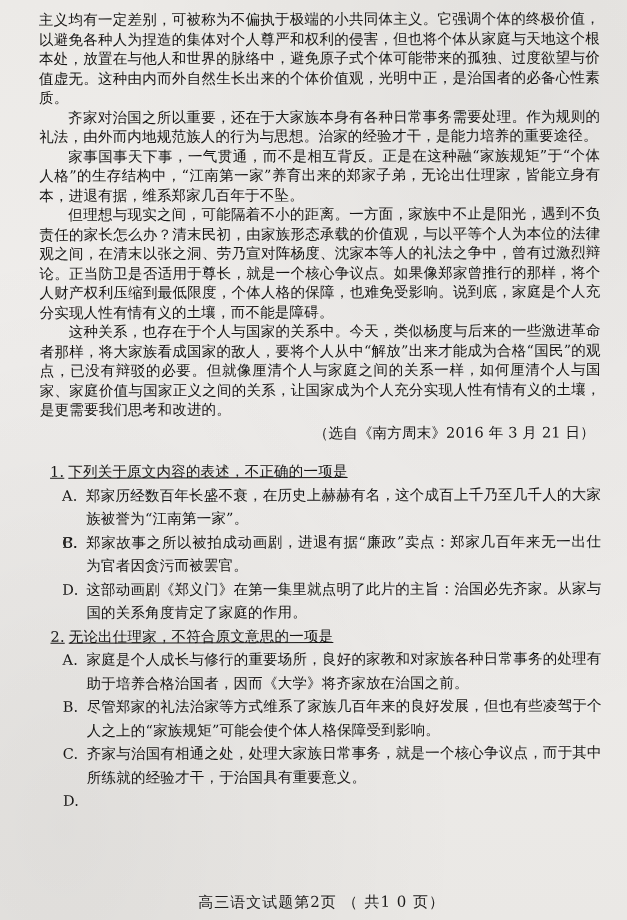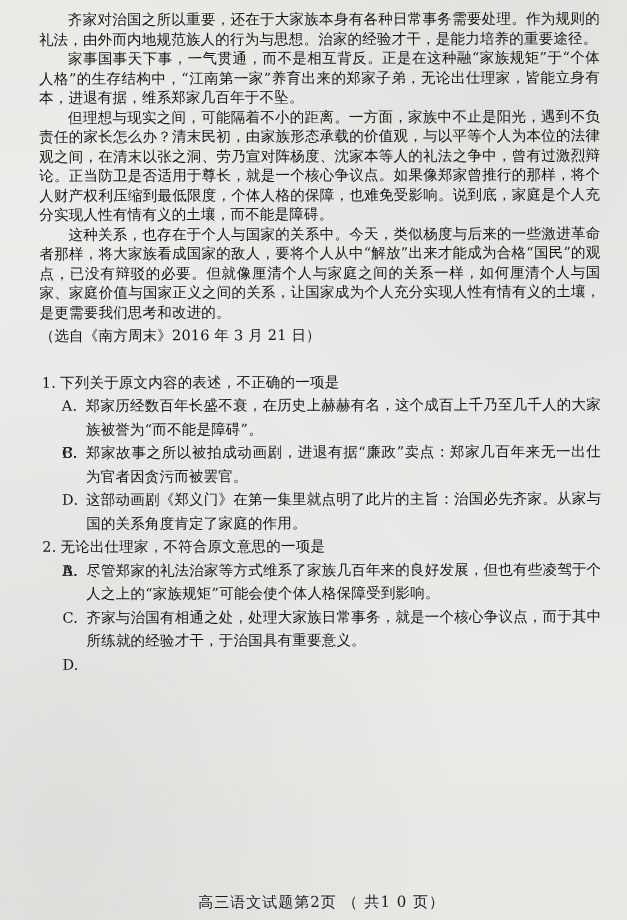--- a/index.html
+++ b/index.html
@@ -34,34 +34,35 @@
     text-align: justify;
   }
   .article p.para {
     margin: 0;
     text-indent: 2em;
   }
   .article p.para.no-indent {
     text-indent: 0;
   }
   .article p.source {
-    margin: 4px 6px 16px 0;
-    text-align: left;
+    margin: 4px 6px 8px 0;
+    text-align: right;
     text-indent: 0;
   }
   
   .questions {
     margin-top: 9px;
     font-size: 14.5px;
     line-height: 23.5px;
     letter-spacing: 0.2px;
     text-align: justify;
   }
   .question-stem {
-    margin: 0 0 0 2px;
+    margin: 0 0 0 10px;
+    text-decoration: underline;
   }
   .question-stem .q-number {
     margin-right: 4px;
   }
   .option {
     position: relative;
     margin: 0;
     padding-left: 46px;
   }
   .option .opt-label {
@@ -78,40 +79,41 @@
     padding-bottom: 2px;
     color: #1c1b1a;
   }
 </style>
 </head>
 <body>
 
 <div class="page">
 
   <div class="article">
+    <p class="para no-indent">主义均有一定差别，可被称为不偏执于极端的小共同体主义。它强调个体的终极价值，以避免各种人为捏造的集体对个人尊严和权利的侵害，但也将个体从家庭与天地这个根本处，放置在与他人和世界的脉络中，避免原子式个体可能带来的孤独、过度欲望与价值虚无。这种由内而外自然生长出来的个体价值观，光明中正，是治国者的必备心性素质。</p>
     <p class="para">齐家对治国之所以重要，还在于大家族本身有各种日常事务需要处理。作为规则的礼法，由外而内地规范族人的行为与思想。治家的经验才干，是能力培养的重要途径。</p>
     <p class="para">家事国事天下事，一气贯通，而不是相互背反。正是在这种融“家族规矩”于“个体人格”的生存结构中，“江南第一家”养育出来的郑家子弟，无论出仕理家，皆能立身有本，进退有据，维系郑家几百年于不坠。</p>
     <p class="para">但理想与现实之间，可能隔着不小的距离。一方面，家族中不止是阳光，遇到不负责任的家长怎么办？清末民初，由家族形态承载的价值观，与以平等个人为本位的法律观之间，在清末以张之洞、劳乃宣对阵杨度、沈家本等人的礼法之争中，曾有过激烈辩论。正当防卫是否适用于尊长，就是一个核心争议点。如果像郑家曾推行的那样，将个人财产权利压缩到最低限度，个体人格的保障，也难免受影响。说到底，家庭是个人充分实现人性有情有义的土壤，而不能是障碍。</p>
     <p class="para">这种关系，也存在于个人与国家的关系中。今天，类似杨度与后来的一些激进革命者那样，将大家族看成国家的敌人，要将个人从中“解放”出来才能成为合格“国民”的观点，已没有辩驳的必要。但就像厘清个人与家庭之间的关系一样，如何厘清个人与国家、家庭价值与国家正义之间的关系，让国家成为个人充分实现人性有情有义的土壤，是更需要我们思考和改进的。</p>
     <p class="source">（选自《南方周末》2016 年 3 月 21 日）</p>
   </div>
 
   <div class="questions">
 
     <div class="question">
       <p class="question-stem"><span class="q-number">1.</span><span>下列关于原文内容的表述，不正确的一项是</span></p>
-      <p class="option"><span class="opt-label">A.</span><span class="opt-text">郑家历经数百年长盛不衰，在历史上赫赫有名，这个成百上千乃至几千人的大家族被誉为“而不能是障碍”。</span></p>
+      <p class="option"><span class="opt-label">A.</span><span class="opt-text">郑家历经数百年长盛不衰，在历史上赫赫有名，这个成百上千乃至几千人的大家族被誉为“江南第一家”。</span></p>
       <p class="option"><span class="opt-label">B.</span></p>
       <p class="option"><span class="opt-label">C.</span><span class="opt-text">郑家故事之所以被拍成动画剧，进退有据“廉政”卖点：郑家几百年来无一出仕为官者因贪污而被罢官。</span></p>
       <p class="option"><span class="opt-label">D.</span><span class="opt-text">这部动画剧《郑义门》在第一集里就点明了此片的主旨：治国必先齐家。从家与国的关系角度肯定了家庭的作用。</span></p>
     </div>
 
     <div class="question">
       <p class="question-stem"><span class="q-number">2.</span><span>无论出仕理家，不符合原文意思的一项是</span></p>
-      <p class="option"><span class="opt-label">A.</span></p>
+      <p class="option"><span class="opt-label">A.</span><span class="opt-text">家庭是个人成长与修行的重要场所，良好的家教和对家族各种日常事务的处理有助于培养合格治国者，因而《大学》将齐家放在治国之前。</span></p>
       <p class="option"><span class="opt-label">B.</span><span class="opt-text">尽管郑家的礼法治家等方式维系了家族几百年来的良好发展，但也有些凌驾于个人之上的“家族规矩”可能会使个体人格保障受到影响。</span></p>
       <p class="option"><span class="opt-label">C.</span><span class="opt-text">齐家与治国有相通之处，处理大家族日常事务，就是一个核心争议点，而于其中所练就的经验才干，于治国具有重要意义。</span></p>
       <p class="option"><span class="opt-label">D.</span></p>
     </div>
 
   </div>
 
   <div class="footer">高三语文试题第2页 （ 共1 0 页）</div>
 
 </div>

